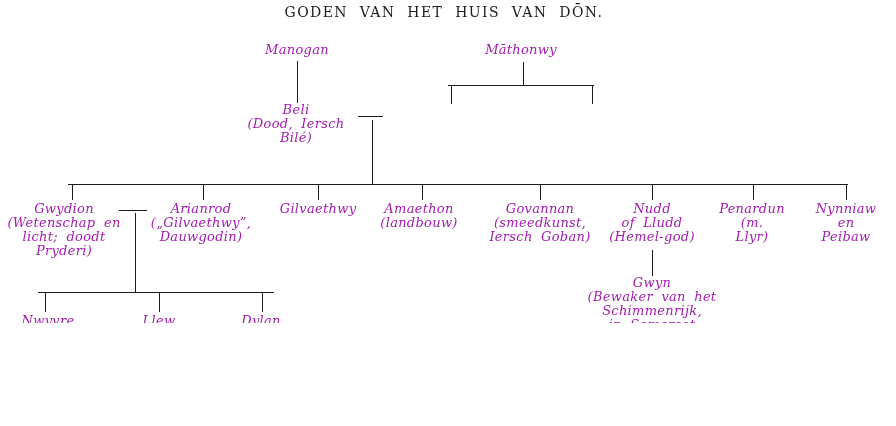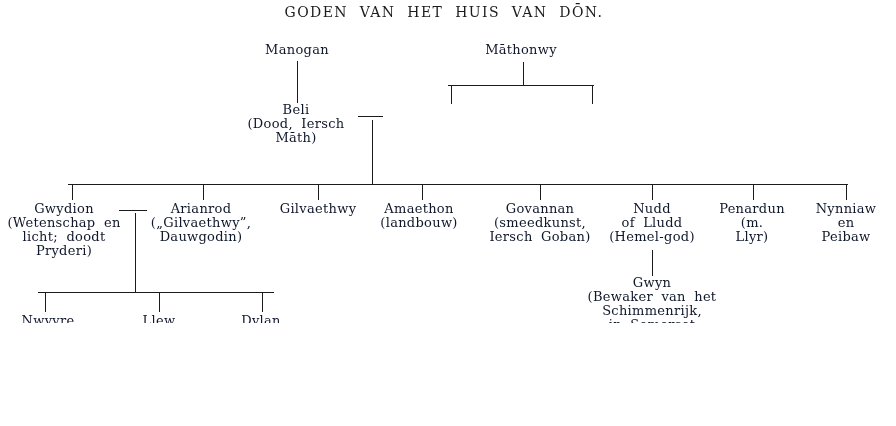--- a/index.html
+++ b/index.html
@@ -27,21 +27,22 @@
   }
   .node {
     position: absolute;
     transform: translateX(-50%);
     text-align: center;
     font-size: 13px;
     line-height: 14px;
     letter-spacing: 0.3px;
     word-spacing: 4px;
     white-space: pre-line;
-    color: #0f172a;
+    color: #a21caf;
+    font-style: italic;
   }
   .vline {
     position: absolute;
     width: 1px;
     background: #1b1b1b;
   }
   .hline {
     position: absolute;
     height: 1px;
     background: #1b1b1b;
@@ -52,21 +53,21 @@
 
 <div class="canvas">
 
   <div class="diagram-title" style="left:444px; top:4px">GODEN VAN HET HUIS VAN DŌN.</div>
 
   <div class="node" style="left:297px; top:43px">Manogan</div>
   <div class="node" style="left:521px; top:43px">Māthonwy</div>
 
   <div class="node" style="left:296px; top:103px">Beli
 (Dood, Iersch
-Māth)</div>
+Bilé)</div>
 
   <div class="node" style="left:64px; top:202px">Gwydion
 (Wetenschap en
 licht; doodt
 Pryderi)</div>
   <div class="node" style="left:201px; top:202px">Arianrod
 („Gilvaethwy”,
 Dauwgodin)</div>
   <div class="node" style="left:318px; top:202px">Gilvaethwy</div>
   <div class="node" style="left:419px; top:202px">Amaethon

